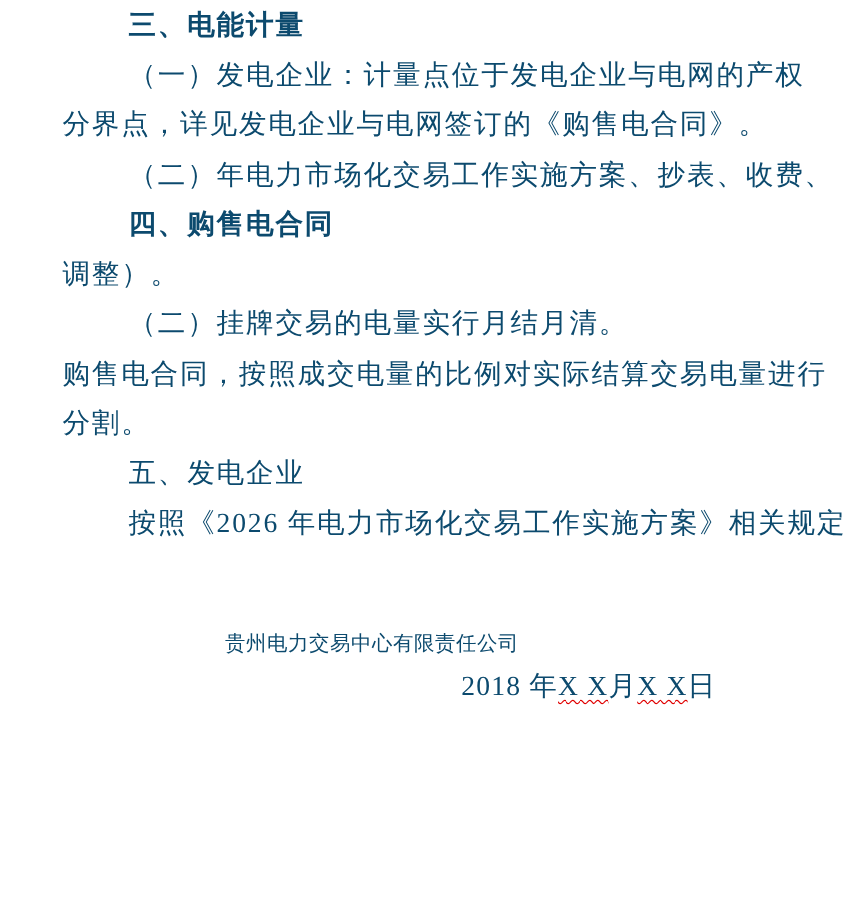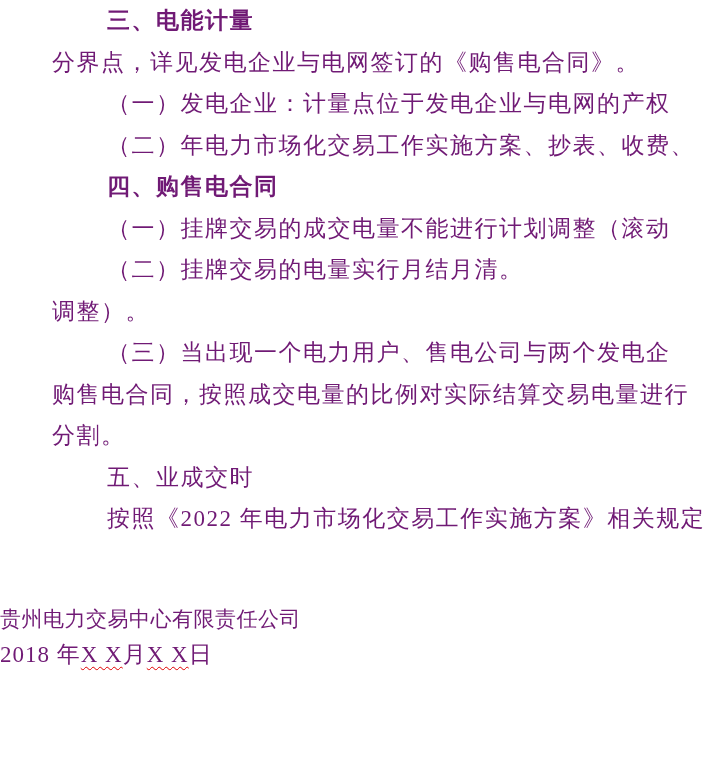--- a/index.html
+++ b/index.html
@@ -6,74 +6,73 @@
   body {
     width: 705px;
     height: 757px;
     background: #ffffff;
     overflow: hidden;
   }
   .page {
     position: relative;
     width: 705px;
     height: 757px;
-    color: #701a75;
+    color: #0c4a6e;
     font-family: "Liberation Serif", "DejaVu Serif", serif;
   }
   .body-lines { padding: 0 36px 0 52px; }
   .line {
     height: 41.5px;
     line-height: 41.5px;
     font-size: 23px;
     letter-spacing: 1.5px;
     white-space: nowrap;
   }
   .line.indent { text-indent: 55px; }
   .line.bold { font-weight: bold; }
   .sig-spacer { height: 62px; }
   .company-line {
     height: 35px;
     line-height: 35px;
-    font-size: 21px;
+    font-size: 17px;
     letter-spacing: 0.5px;
-    text-align: left;
+    text-align: center;
     padding-right: 85px;
     white-space: nowrap;
   }
   .date-line {
     height: 35px;
     line-height: 35px;
     font-size: 23px;
     letter-spacing: 1px;
+    text-align: right;
     padding-right: 108px;
     white-space: nowrap;
   }
   .wavy {
     text-decoration-line: underline;
     text-decoration-style: wavy;
     text-decoration-color: #e00000;
     text-decoration-thickness: 1px;
     text-underline-offset: 4px;
   }
 </style>
 </head>
 <body>
 
 <div class="page">
   <div class="body-lines" id="body-lines">
       <div class="line indent bold">三、电能计量</div>
+      <div class="line indent">（一）发电企业：计量点位于发电企业与电网的产权</div>
       <div class="line">分界点，详见发电企业与电网签订的《购售电合同》。</div>
-      <div class="line indent">（一）发电企业：计量点位于发电企业与电网的产权</div>
       <div class="line indent">（二）年电力市场化交易工作实施方案、抄表、收费、</div>
       <div class="line indent bold">四、购售电合同</div>
-      <div class="line indent">（一）挂牌交易的成交电量不能进行计划调整（滚动</div>
+      <div class="line">调整）。</div>
       <div class="line indent">（二）挂牌交易的电量实行月结月清。</div>
-      <div class="line">调整）。</div>
-      <div class="line indent">（三）当出现一个电力用户、售电公司与两个发电企</div>
       <div class="line">购售电合同，按照成交电量的比例对实际结算交易电量进行</div>
       <div class="line">分割。</div>
-      <div class="line indent">五、业成交时</div>
-      <div class="line indent">按照《2022 年电力市场化交易工作实施方案》相关规定</div>
+      <div class="line indent">五、发电企业</div>
+      <div class="line indent">按照《2026 年电力市场化交易工作实施方案》相关规定</div>
     </div>
   <div class="sig-spacer"></div>
   <div class="company-line">贵州电力交易中心有限责任公司</div>
   <div class="date-line" id="date-line"><span>2018 年</span><span class="wavy">X X</span><span>月</span><span class="wavy">X X</span><span>日</span></div>
 </div>
 
 </body></html>

